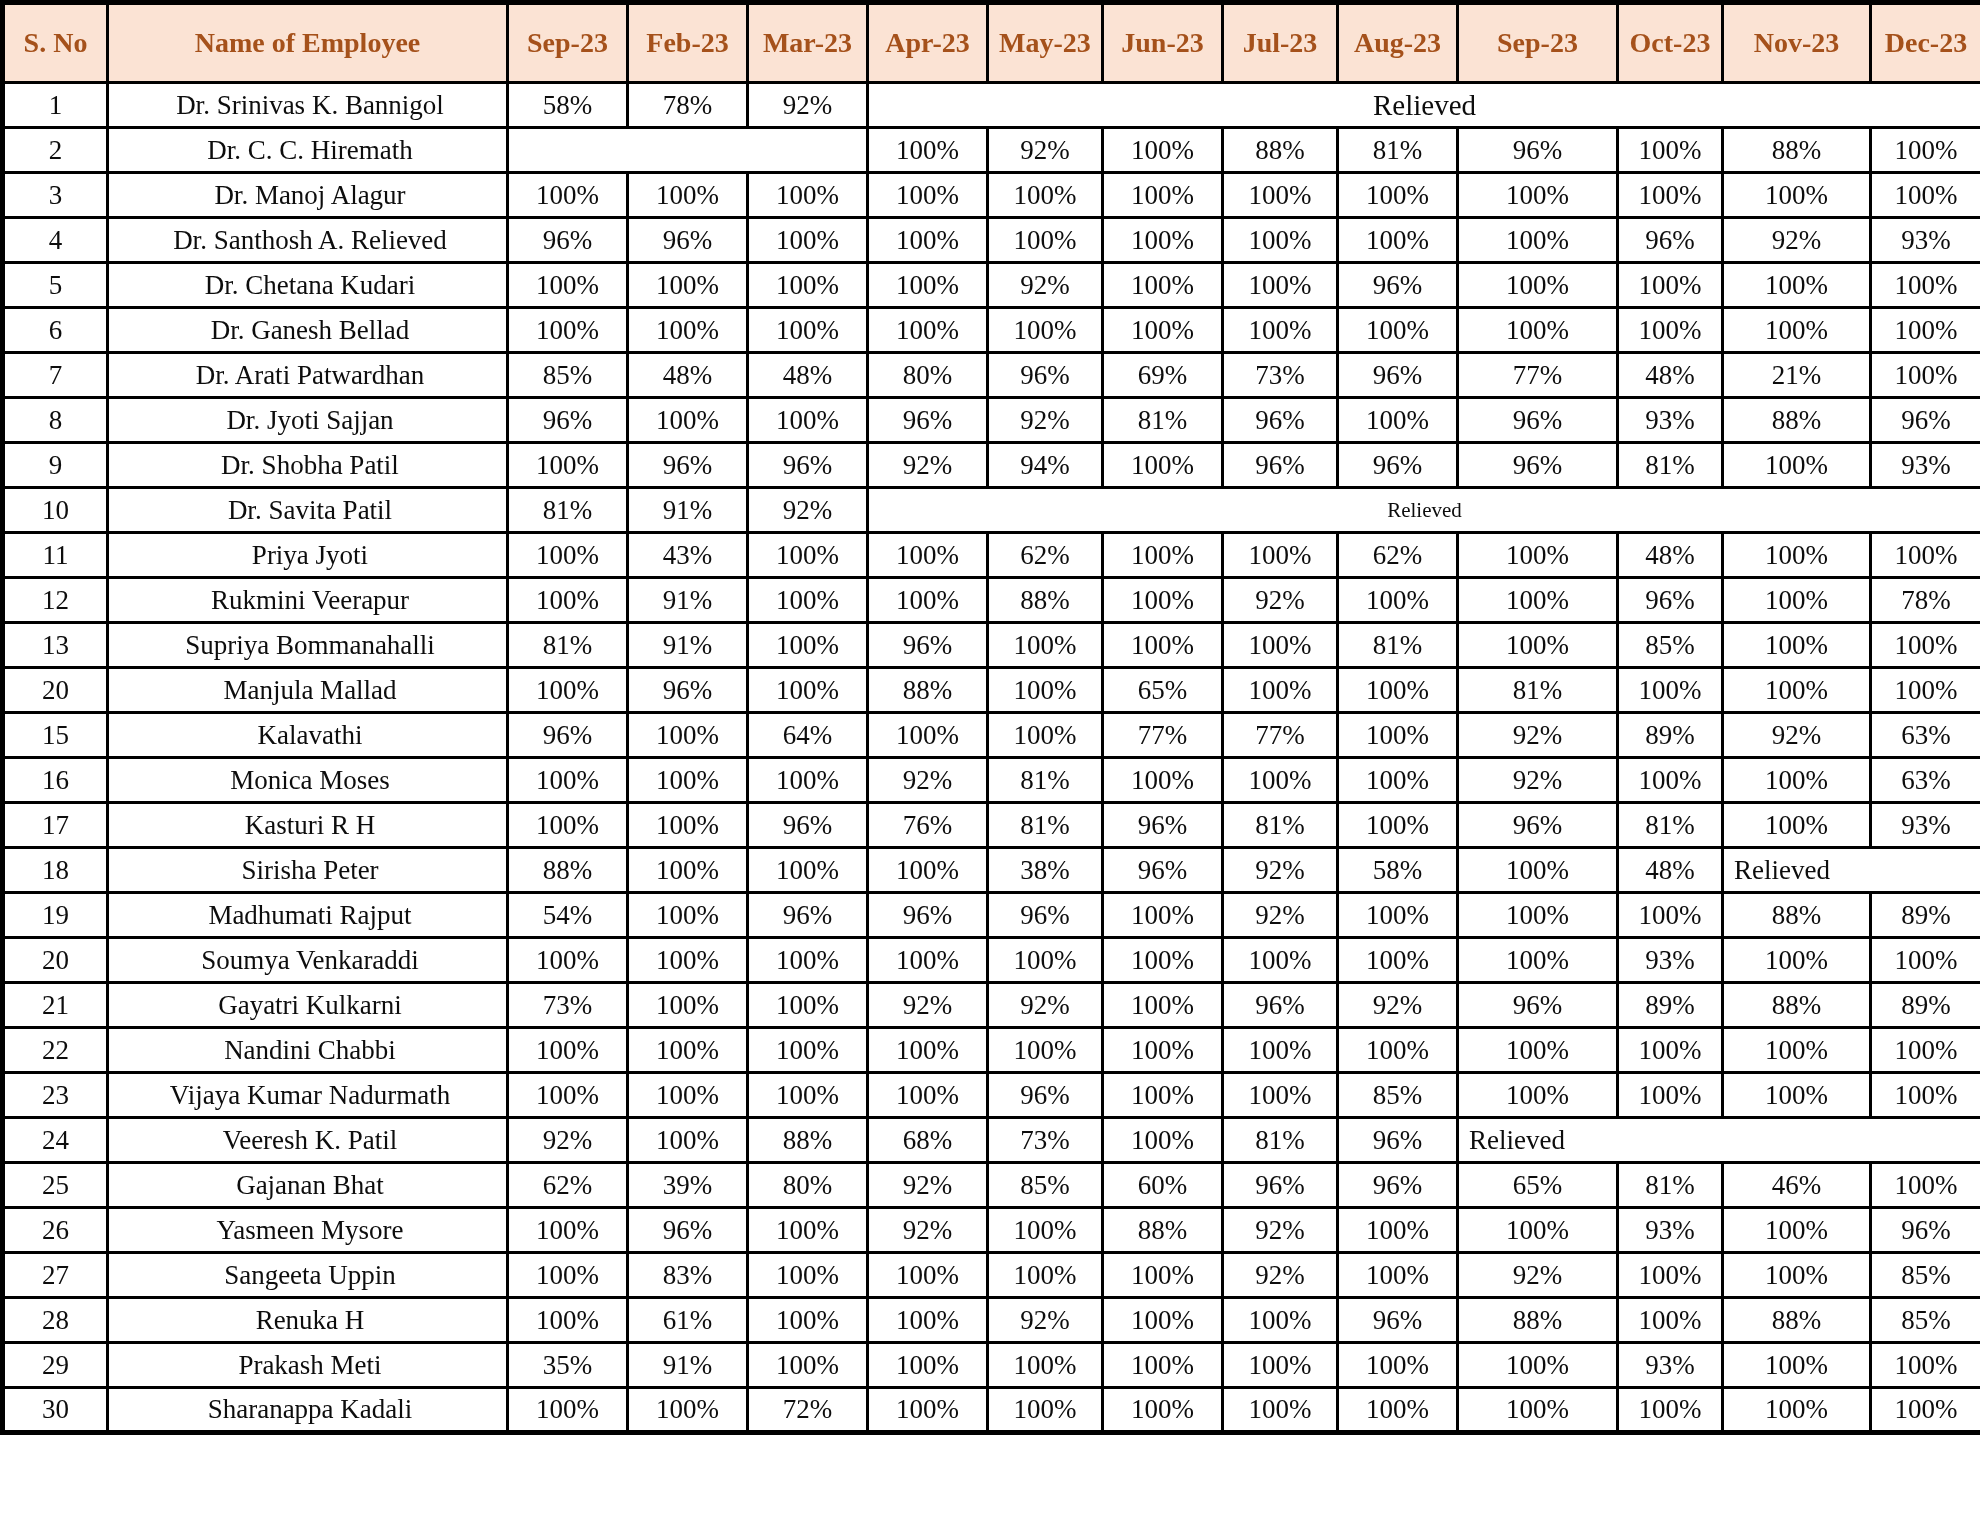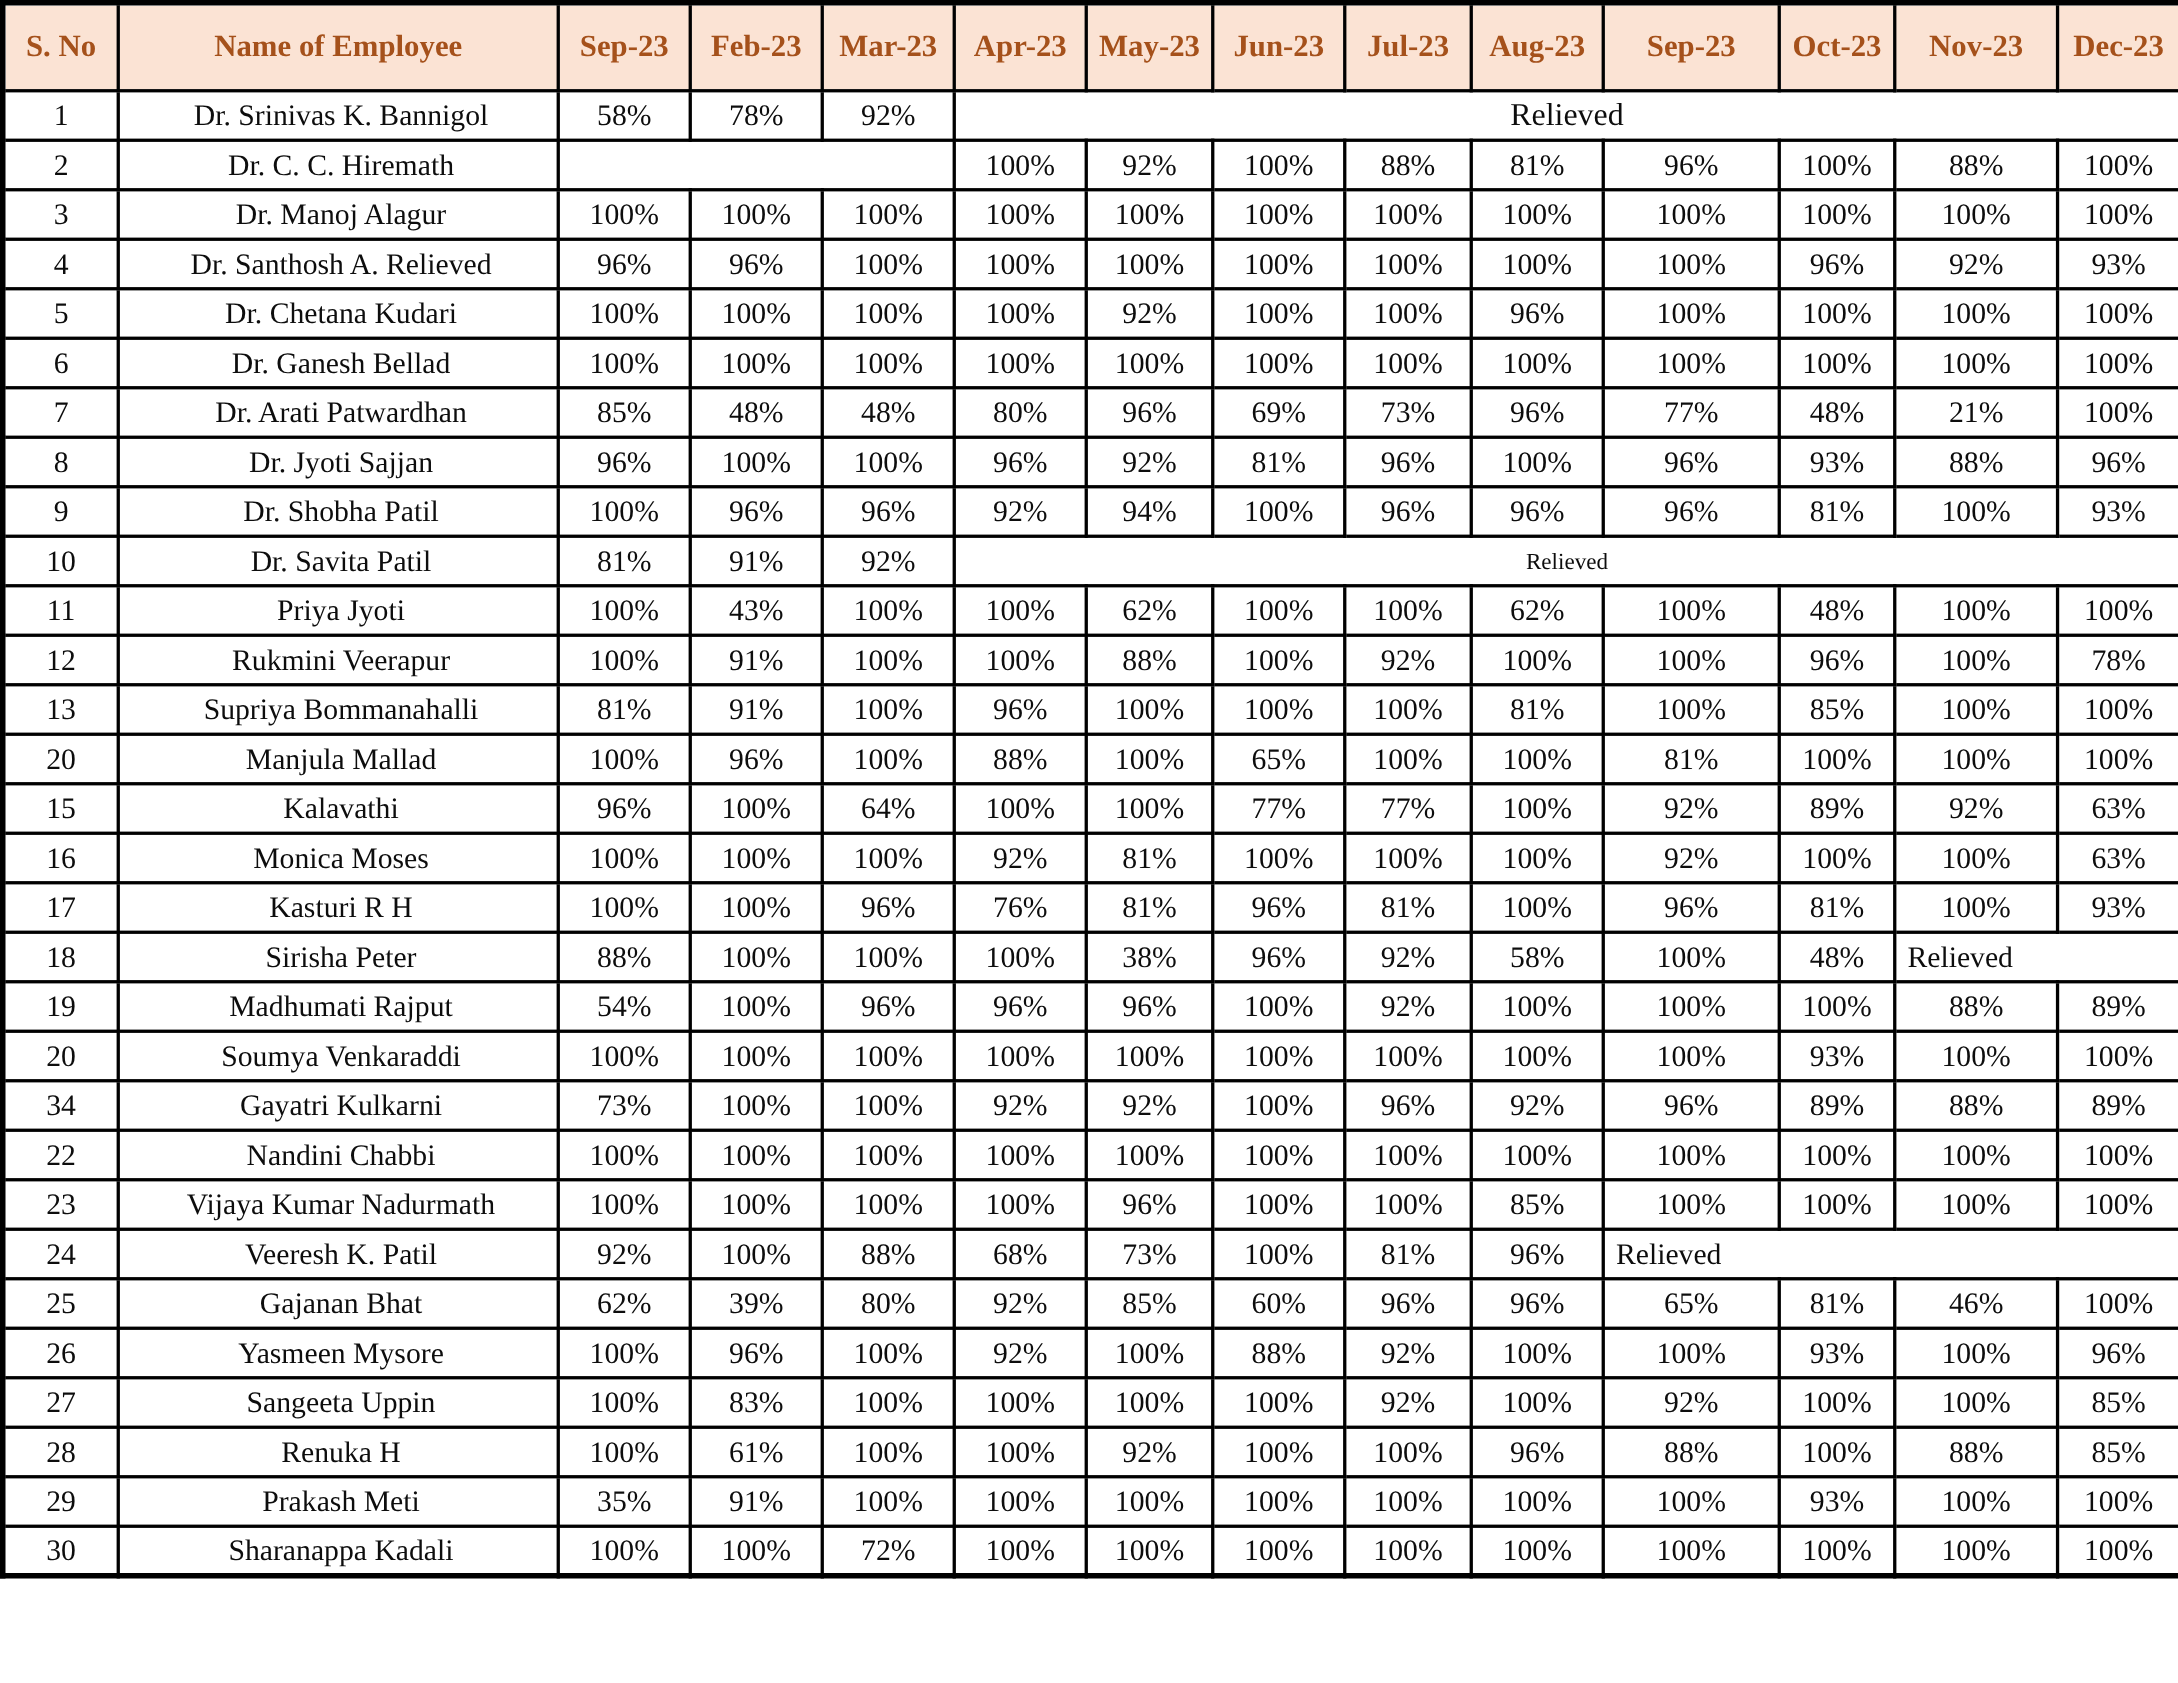--- a/index.html
+++ b/index.html
@@ -401,21 +401,21 @@
           <td class="val">100%</td>
           <td class="val">100%</td>
           <td class="val">100%</td>
           <td class="val">100%</td>
           <td class="val">100%</td>
           <td class="val">93%</td>
           <td class="val">100%</td>
           <td class="val">100%</td>
         </tr>
         <tr>
-          <td class="sno">34</td>
+          <td class="sno">21</td>
           <td class="name">Gayatri Kulkarni</td>
           <td class="val">73%</td>
           <td class="val">100%</td>
           <td class="val">100%</td>
           <td class="val">92%</td>
           <td class="val">92%</td>
           <td class="val">100%</td>
           <td class="val">96%</td>
           <td class="val">92%</td>
           <td class="val">96%</td>

